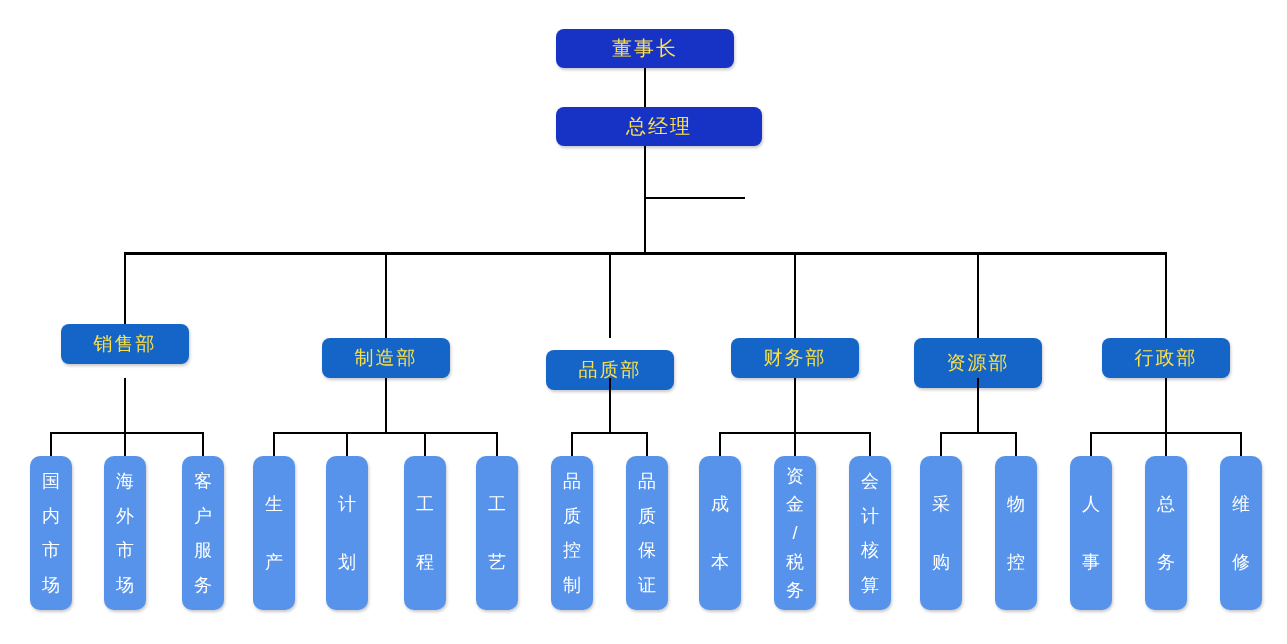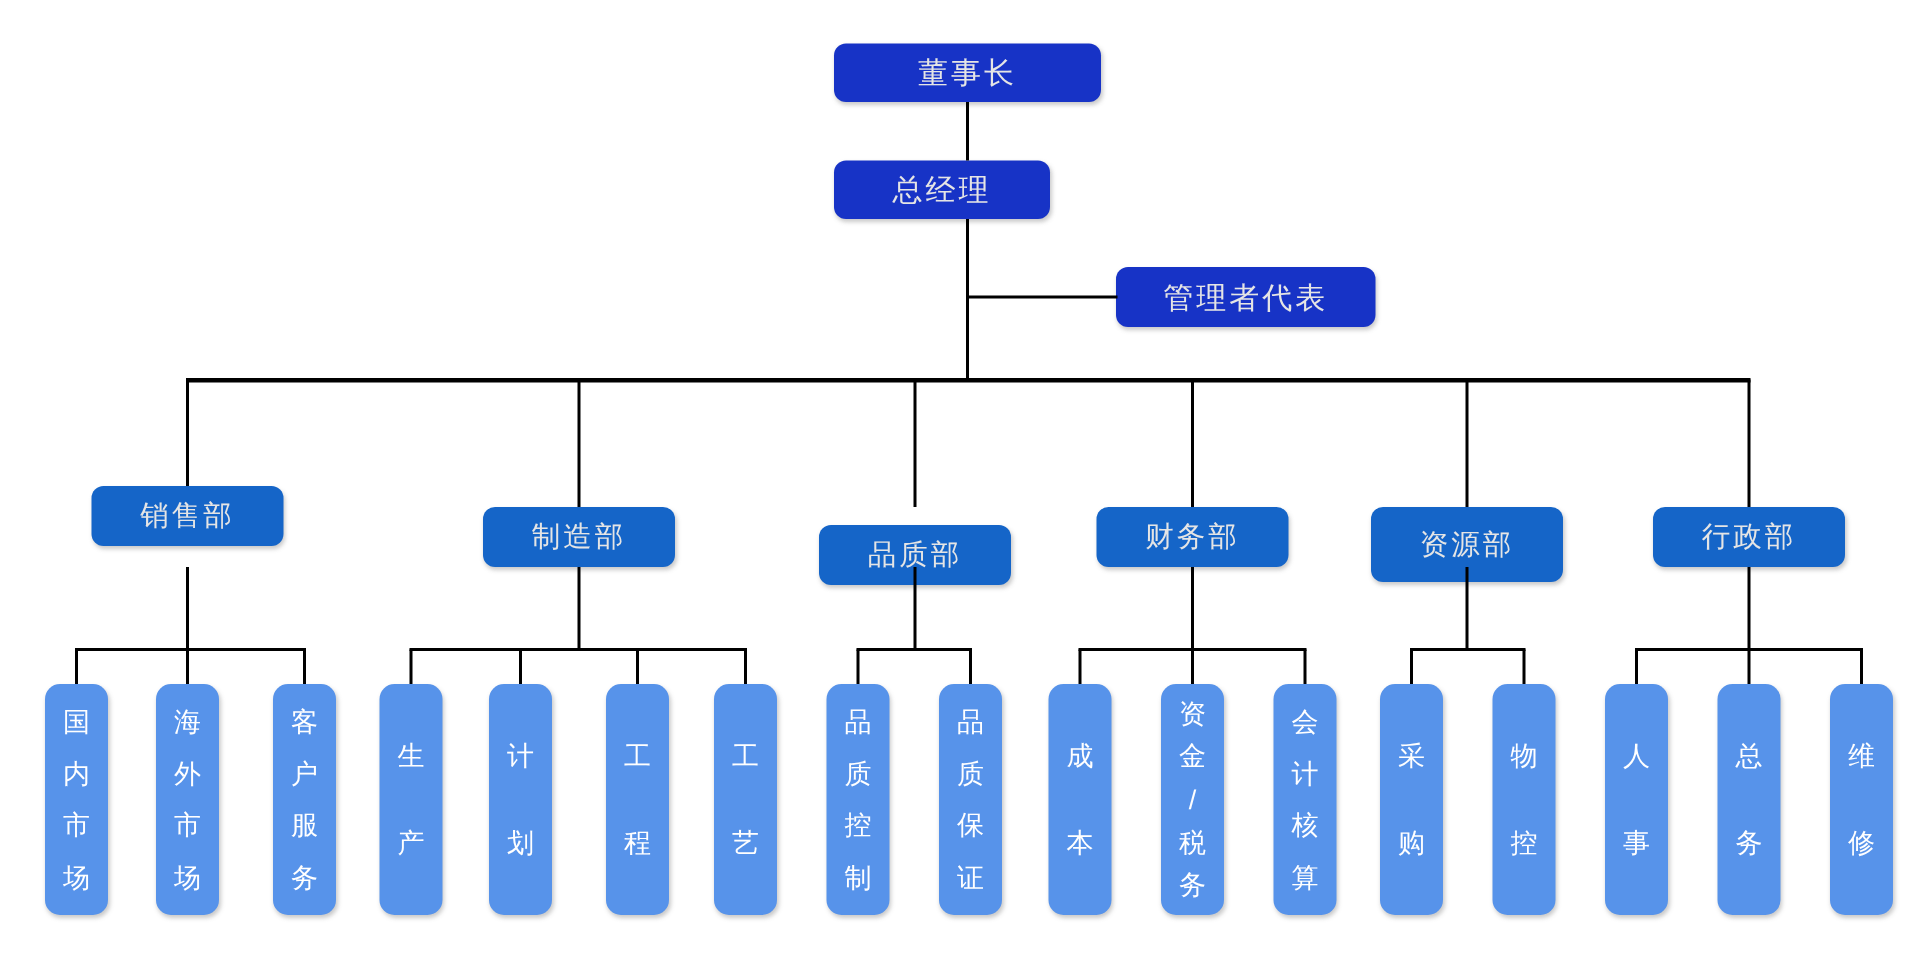--- a/index.html
+++ b/index.html
@@ -13,21 +13,21 @@
     width: 1287px;
     height: 644px;
     background: var(--bg, #ffffff);
     overflow: hidden;
   }
   .node {
     position: absolute;
     display: flex;
     align-items: center;
     justify-content: center;
-    color: #e5e5e5;
+    color: #fde047;
     box-sizing: border-box;
     border-radius: 8px;
     box-shadow: 1px 2px 3px rgba(100,100,100,0.35);
     letter-spacing: 2px;
   }
   .lvl1 { background: var(--l1); font-size: 20px; }
   .lvl2 { background: var(--l2); font-size: 19px; }
   .sub-node {
     position: absolute;
     background: var(--l3);
@@ -40,30 +40,29 @@
     align-items: center;
     font-size: 18px;
     box-sizing: border-box;
   }
   .sub-node span { display: block; line-height: 1; }
   .line {
     position: absolute;
     background: var(--line, #000);
   }
   #chairman { left: 556px; top: 29px;  width: 178px; height: 39px; }
-  #gm       { left: 556px; top: 107px; width: 144px; height: 39px; }
+  #gm       { left: 556px; top: 107px; width: 206px; height: 39px; }
   #rep      { left: 744px; top: 178px; width: 173px; height: 40px; }
 </style>
 </head>
 <body>
 
 <div id="canvas">
   <div class="node lvl1" id="chairman">董事长</div>
   <div class="node lvl1" id="gm">总经理</div>
-  <div class="node lvl1" id="rep">管理者代表</div>
 
 <div class="line" style="left: 644px; top: 68px; width: 2px; height: 39px;"></div>
     <div class="line" style="left: 644px; top: 146px; width: 2px; height: 108px;"></div>
     <div class="line" style="left: 644px; top: 197px; width: 101px; height: 2px;"></div>
     <div class="line" style="left: 124px; top: 251.5px; width: 1043px; height: 3px;"></div>
     <div class="line" style="left: 124px; top: 253px; width: 2px; height: 85px;"></div>
     <div class="node lvl2" style="left: 61px; top: 324px; width: 128px; height: 40px;">销售部</div>
     <div class="line" style="left: 124px; top: 378px; width: 2px; height: 56px;"></div>
     <div class="line" style="left: 50px; top: 432px; width: 154px; height: 2px;"></div>
     <div class="line" style="left: 50px; top: 433px; width: 2px; height: 23px;"></div>

